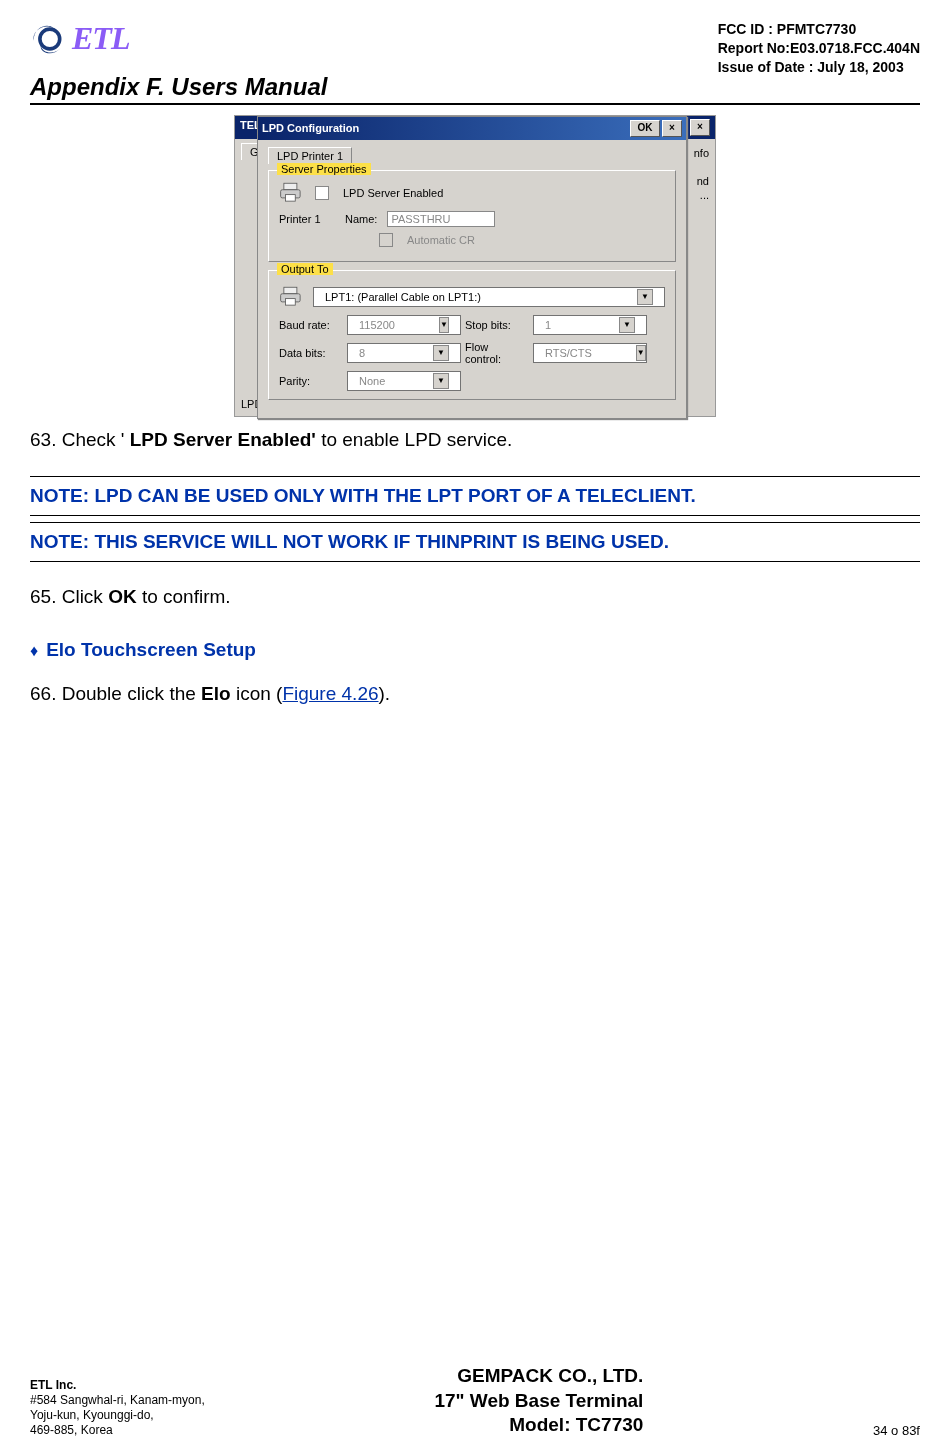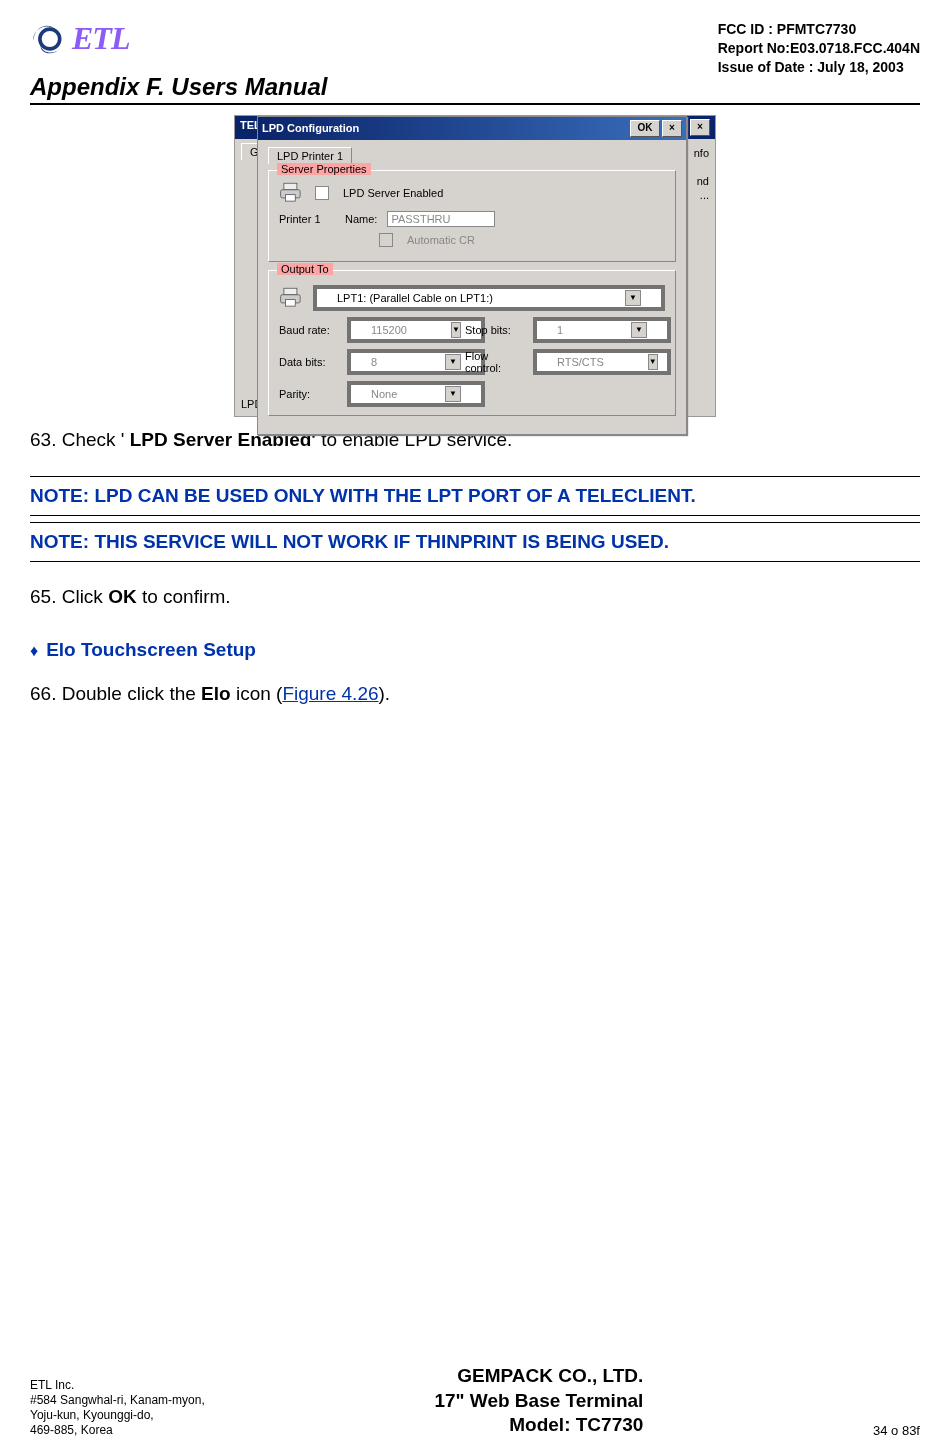--- a/index.html
+++ b/index.html
@@ -145,21 +145,21 @@
     border-top-color:#fff;
     border-left-color:#fff;
     margin:6px 0 8px 0;
     padding:10px 10px 8px 10px;
     position:relative;
   }
   .groupbox-title {
     position:absolute;
     top:-8px;
     left:8px;
-    background:#fca5a5;
+    background:#fde047;
     padding:0 4px;
     font-size:11px;
   }
   .srv-row {
     display:flex;
     align-items:center;
     gap:10px;
     margin-bottom:6px;
   }
   .printer-icon {
@@ -179,23 +179,23 @@
   .txt-input {
     background:#fff;
     border:1px solid #888;
     font-size:11px;
     padding:1px 3px;
     color:#888;
     width:100px;
   }
   .select-input {
     background:#fff;
-    border:4px solid #737373;
-    font-size:11px;
-    padding:1px 20px;
+    border:1px solid #737373;
+    font-size:11px;
+    padding:1px 11px;
     color:#000;
     display:flex;
     justify-content:space-between;
     align-items:center;
   }
   .sel-arrow {
     width:14px;height:14px;background:#d6d3ce;border:1px solid #888;display:flex;align-items:center;justify-content:center;font-size:8px;color:#000;
   }
   .out-grid {
     display:grid;
@@ -245,21 +245,21 @@
     left:30px;
     right:30px;
     display:flex;
     justify-content:space-between;
     align-items:flex-end;
   }
   .footer-left {
     font-size:12px;
     line-height:1.25;
   }
-  .footer-left .bold { font-weight:normal;margin-top:40px; }
+  .footer-left .bold { font-weight:bold;margin-top:40px; }
   .footer-center {
     text-align:right;
     font-size:19px;
     font-weight:bold;
     line-height:1.3;
   }
   .footer-right {
     font-size:13px;
   }
   .select-row {

